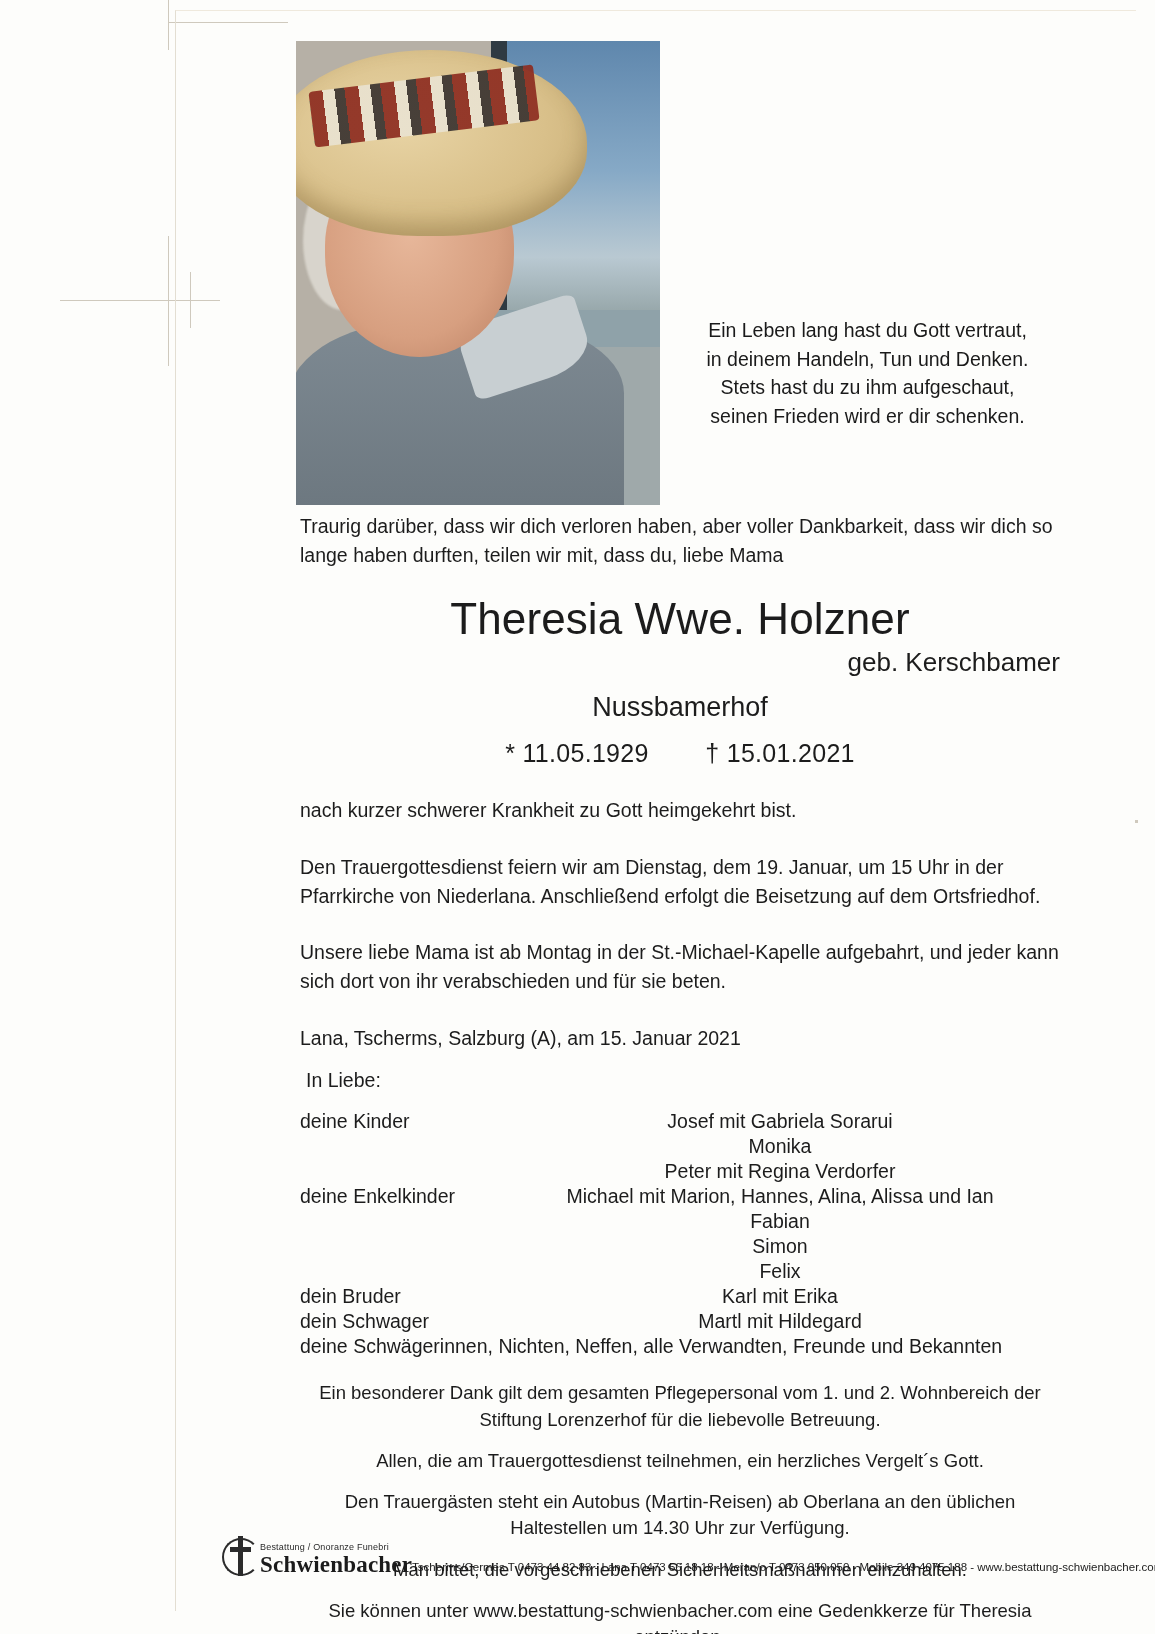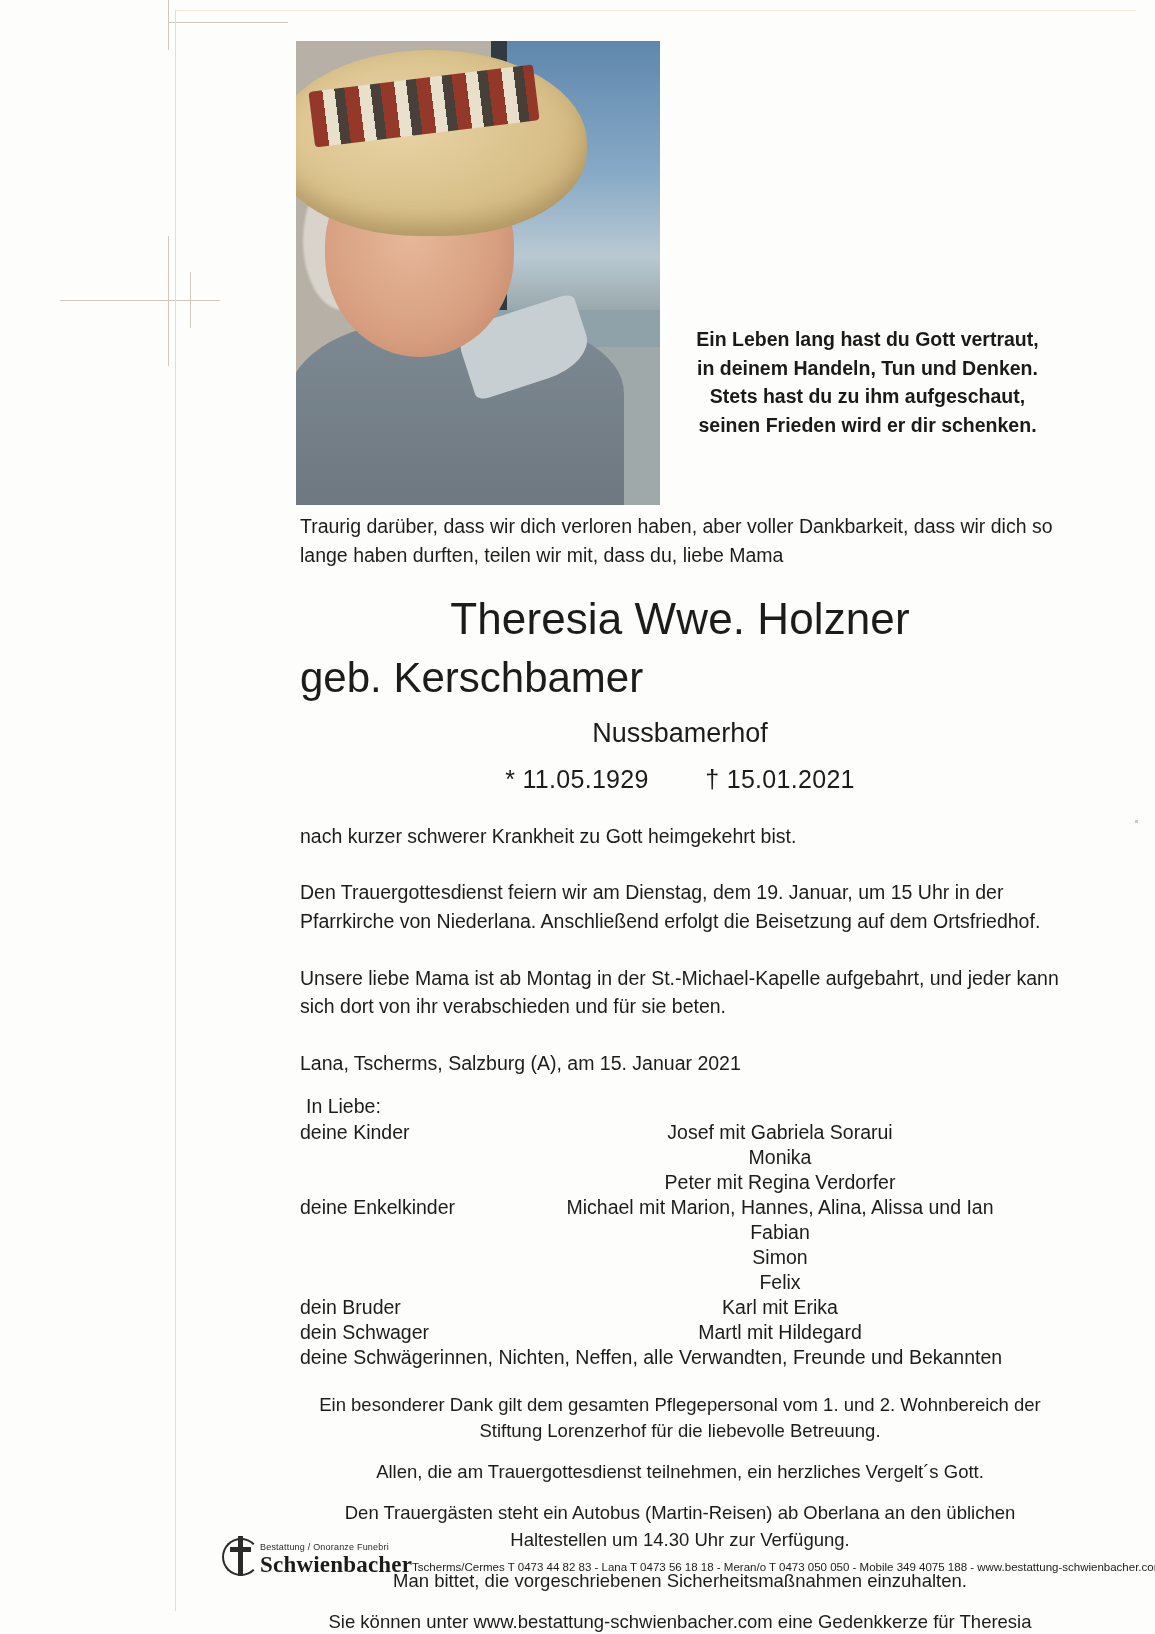--- a/index.html
+++ b/index.html
@@ -143,27 +143,26 @@
     height: 16%;
     background: #c8cfd2;
     transform: rotate(-18deg);
     border-radius: 30% 10% 40% 10%;
   }
 
   
   .verse {
     position: absolute;
     left: 680px;
-    top: 325px;
+    top: 316px;
     width: 375px;
     text-align: center;
     font-size: 19.5px;
     line-height: 1.47;
     color: #1a1a1a;
-    font-weight: bold;
   }
 
   
   .content {
     position: absolute;
     left: 300px;
     top: 512px;
     width: 760px;
   }
   .intro {
@@ -173,24 +172,24 @@
   }
   .name {
     text-align: center;
     font-size: 44px;
     line-height: 1.18;
     font-weight: 400;
     letter-spacing: .1px;
     margin-top: 24px;
   }
   .maiden {
-    text-align: left;
-    font-size: 42px;
+    text-align: right;
+    font-size: 26px;
     line-height: 1.2;
-    margin-top: 8px;
+    margin-top: 2px;
   }
   .house {
     text-align: center;
     font-size: 27px;
     margin-top: 14px;
   }
   .dates {
     text-align: center;
     font-size: 25px;
     margin-top: 16px;
@@ -203,21 +202,21 @@
     margin-top: 28px;
     text-align: left;
   }
 
   
   .family {
     margin-top: 16px;
     font-size: 19.5px;
     line-height: 1.27;
   }
-  .family .inliebe { margin-bottom: 2px; padding-left: 6px; }
+  .family .inliebe { margin-bottom: 16px; padding-left: 6px; }
   .famrow { display: flex; }
   .famrow .lbl { width: 200px; flex: 0 0 200px; }
   .famrow .val { flex: 1; }
   .famrow .val div { line-height: 1.28; text-align: center; }
   .famwide { margin-top: 0; }
 
   .thanks {
     margin-top: 22px;
     text-align: center;
     font-size: 18.5px;

